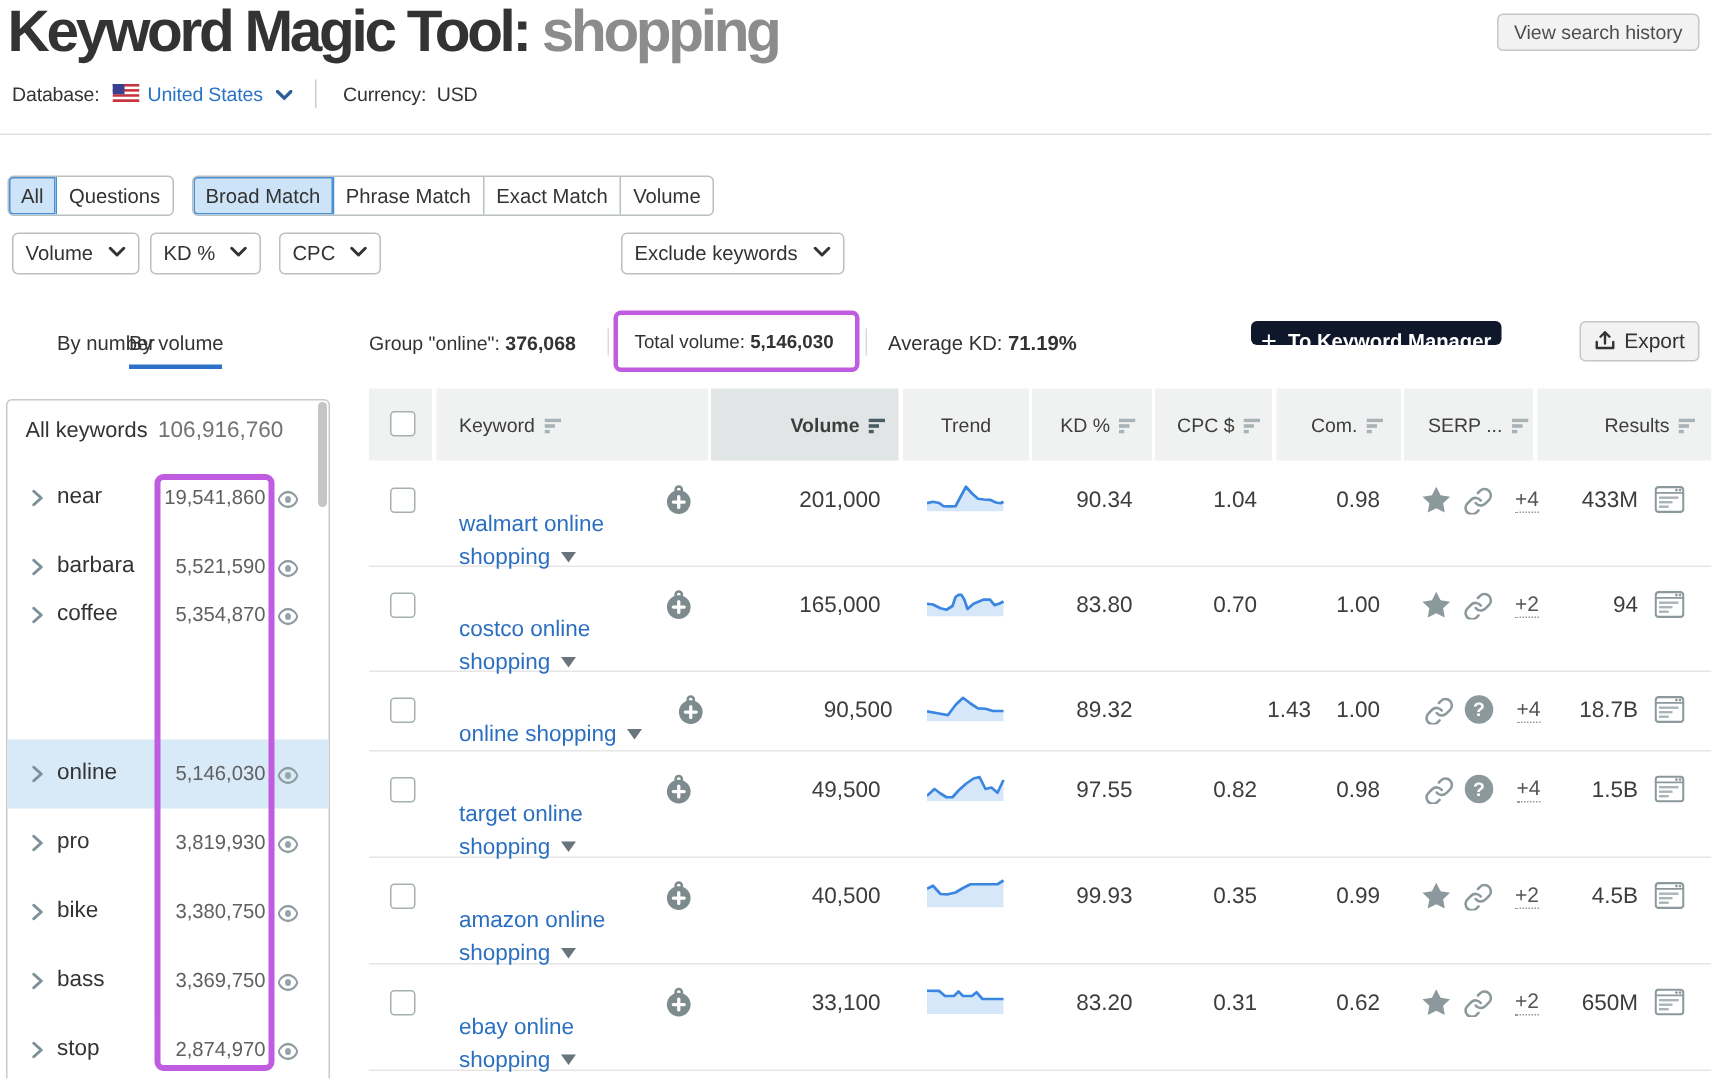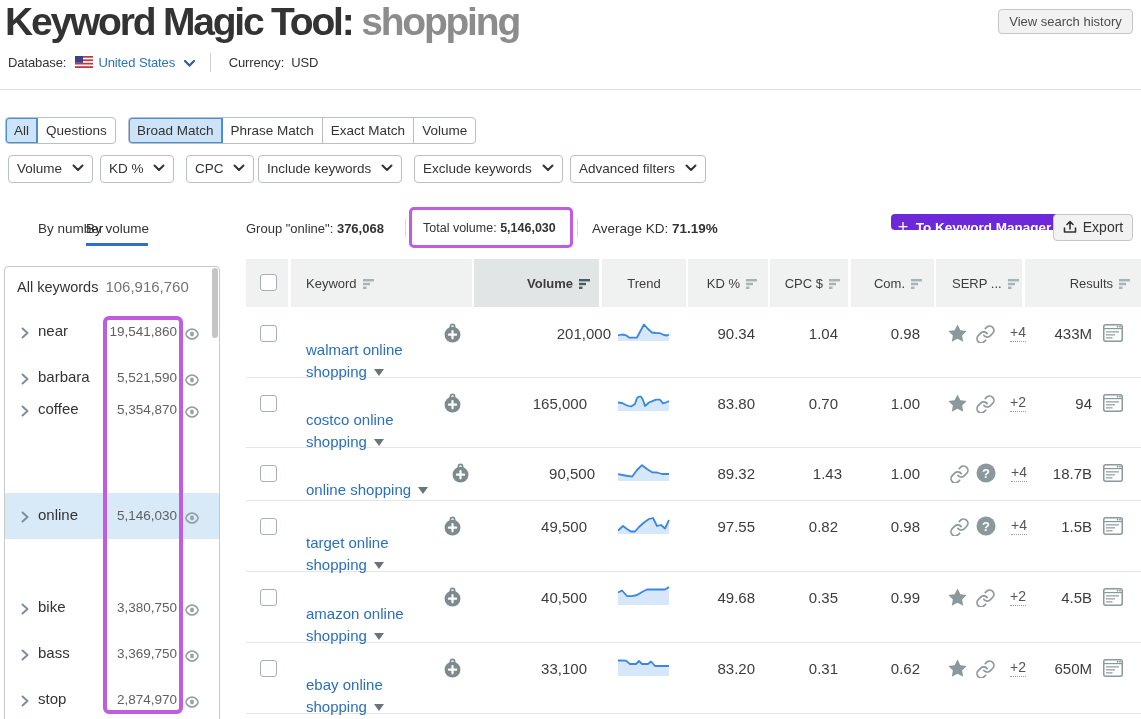--- a/index.html
+++ b/index.html
@@ -33,21 +33,21 @@
 .stats { position:absolute; font-size:13.5px; }
 #grp { font-size:13px; }
 #totvol { font-size:12.5px; }
 #bynum { left:8px; top:221px; color:#333;margin-left:30px; }
 #byvol { left:86px; top:221px; color:#333; }
 #byvol-ul { left:86px; top:243px; width:62px; height:2.5px; background:#2e72c8; }
 #grp { left:246px; top:221px; }
 #purplebox1 { left:409px; top:207px; width:164px; height:41px; border:3px solid #c05ce0; border-radius:5px; }
 #totvol { left:423px; top:221px; }
 #avgkd { left:592px; top:221px; }
-#kwmgr { position:absolute; left:891px; top:214px; width:167px; height:16px; background:#6d28d9; border-radius:4px; color:#fff; font-size:13.5px; font-weight:bold; text-align:center; line-height:27px; }
+#kwmgr { position:absolute; left:834px; top:214px; width:167px; height:16px; background:#0f172a; border-radius:4px; color:#fff; font-size:13.5px; font-weight:bold; text-align:center; line-height:27px; }
 #export { position:absolute; left:1053px; top:214px; width:80px; height:27px; background:#f2f2f2; border:1px solid #c6c6c6; border-radius:4px; font-size:14px; color:#333; text-align:center; line-height:25px; }
 
 
 #sidebar { position:absolute; left:4px; top:266px; width:216px; height:460px; border:1px solid #c9c9c9; border-radius:4px; background:#fff; }
 #sb-scroll { position:absolute; left:207px; top:1px; width:6px; height:70px; background:#c5c5c5; border-radius:3px; }
 #sb-head { position:absolute; left:12px; top:10px; font-size:14.5px; height:20px; line-height:20px; }
 #sb-head .num { color:#737373; padding-left:7px; }
 .sbrow { position:absolute; left:0px; width:214px; height:46px; }
 .sbrow.sel { background:#d8e9f8; }
 .sbrow .chev { position:absolute; left:16px; top:16px; }
@@ -104,27 +104,21 @@
 
   <div class="fbtn" style="left:8px;">Volume <svg width="12" height="8" viewBox="0 0 12 8">
         <polyline points="1.5,1.5 6,6 10.5,1.5" fill="none" stroke="#333" stroke-width="2" stroke-linecap="round" stroke-linejoin="round"></polyline>
       </svg></div>
   <div class="fbtn" style="left:100px;">KD % <svg width="12" height="8" viewBox="0 0 12 8">
         <polyline points="1.5,1.5 6,6 10.5,1.5" fill="none" stroke="#333" stroke-width="2" stroke-linecap="round" stroke-linejoin="round"></polyline>
       </svg></div>
   <div class="fbtn" style="left:186px;">CPC <svg width="12" height="8" viewBox="0 0 12 8">
         <polyline points="1.5,1.5 6,6 10.5,1.5" fill="none" stroke="#333" stroke-width="2" stroke-linecap="round" stroke-linejoin="round"></polyline>
       </svg></div>
-  <div class="fbtn" style="left:258px;">Include keywords <svg width="12" height="8" viewBox="0 0 12 8">
-        <polyline points="1.5,1.5 6,6 10.5,1.5" fill="none" stroke="#333" stroke-width="2" stroke-linecap="round" stroke-linejoin="round"></polyline>
-      </svg></div>
   <div class="fbtn" style="left:414px;">Exclude keywords <svg width="12" height="8" viewBox="0 0 12 8">
-        <polyline points="1.5,1.5 6,6 10.5,1.5" fill="none" stroke="#333" stroke-width="2" stroke-linecap="round" stroke-linejoin="round"></polyline>
-      </svg></div>
-  <div class="fbtn" style="left:570px;">Advanced filters <svg width="12" height="8" viewBox="0 0 12 8">
         <polyline points="1.5,1.5 6,6 10.5,1.5" fill="none" stroke="#333" stroke-width="2" stroke-linecap="round" stroke-linejoin="round"></polyline>
       </svg></div>
 
   <div class="stats" id="bynum">By number</div>
   <div class="stats" id="byvol">By volume</div>
   <div class="abs" id="byvol-ul"></div>
   <div class="stats" id="grp">Group "online": <b>376,068</b></div>
   <div class="abs" style="left:405px;top:219px;width:1px;height:18px;background:#d8dcdd;"></div>
   <div class="abs" style="left:577px;top:219px;width:1px;height:18px;background:#d8dcdd;"></div>
   <div class="abs" id="purplebox1"></div>
@@ -176,20 +170,31 @@
         <span class="chev"><svg width="8" height="12" viewBox="0 0 8 12">
             <polyline points="1.5,1.5 6.5,6 1.5,10.5" fill="none" stroke="#7d8f98" stroke-width="2" stroke-linecap="round" stroke-linejoin="round"></polyline>
           </svg></span>
         <span class="kw">online</span>
         <span class="vol">5,146,030</span>
         <span class="eye"><svg width="14" height="12" viewBox="0 0 17 12" preserveAspectRatio="none">
             <path d="M8.5 1 C12.5 1 15.5 4 16 6 C15.5 8 12.5 11 8.5 11 C4.5 11 1.5 8 1 6 C1.5 4 4.5 1 8.5 1 Z" fill="none" stroke="#8e9ba0" stroke-width="1.6"></path>
             <circle cx="8.5" cy="6" r="2.4" fill="#97a4a8"></circle>
           </svg></span>
       </div>
+    <div class="sbrow" style="top:272px;">
+        <span class="chev"><svg width="8" height="12" viewBox="0 0 8 12">
+            <polyline points="1.5,1.5 6.5,6 1.5,10.5" fill="none" stroke="#7d8f98" stroke-width="2" stroke-linecap="round" stroke-linejoin="round"></polyline>
+          </svg></span>
+        <span class="kw">pro</span>
+        <span class="vol">3,819,930</span>
+        <span class="eye"><svg width="14" height="12" viewBox="0 0 17 12" preserveAspectRatio="none">
+            <path d="M8.5 1 C12.5 1 15.5 4 16 6 C15.5 8 12.5 11 8.5 11 C4.5 11 1.5 8 1 6 C1.5 4 4.5 1 8.5 1 Z" fill="none" stroke="#8e9ba0" stroke-width="1.6"></path>
+            <circle cx="8.5" cy="6" r="2.4" fill="#97a4a8"></circle>
+          </svg></span>
+      </div>
     <div class="sbrow" style="top:318px;">
         <span class="chev"><svg width="8" height="12" viewBox="0 0 8 12">
             <polyline points="1.5,1.5 6.5,6 1.5,10.5" fill="none" stroke="#7d8f98" stroke-width="2" stroke-linecap="round" stroke-linejoin="round"></polyline>
           </svg></span>
         <span class="kw">bike</span>
         <span class="vol">3,380,750</span>
         <span class="eye"><svg width="14" height="12" viewBox="0 0 17 12" preserveAspectRatio="none">
             <path d="M8.5 1 C12.5 1 15.5 4 16 6 C15.5 8 12.5 11 8.5 11 C4.5 11 1.5 8 1 6 C1.5 4 4.5 1 8.5 1 Z" fill="none" stroke="#8e9ba0" stroke-width="1.6"></path>
             <circle cx="8.5" cy="6" r="2.4" fill="#97a4a8"></circle>
           </svg></span>
@@ -269,21 +274,21 @@
   <div class="cb" style="left:260px;top:274px;"></div>
   <div class="rowline" style="top:377px;"></div>
   <div class="cb" style="left:260px;top:325px;"></div>
   <div class="kwlink" style="top:322px;">walmart online<br>shopping<span class="caret"></span></div>
   <div class="abs" style="left:444px;top:323px;"><svg width="17" height="20" viewBox="0 0 17 20">
           <circle cx="8.5" cy="3.4" r="2.1" fill="none" stroke="#7d8a8e" stroke-width="1.7"></circle>
           <circle cx="8.5" cy="11.7" r="7.9" fill="#7d8a8e"></circle>
           <rect x="7.4" y="7" width="2.2" height="9.4" rx="1.1" fill="#fff"></rect>
           <rect x="3.8" y="10.6" width="9.4" height="2.2" rx="1.1" fill="#fff"></rect>
         </svg></div>
-  <div class="num" style="left:504px;top:325px;width:107px;">201,000</div>
+  <div class="num" style="left:480px;top:325px;width:107px;">201,000</div>
   <div class="abs" style="left:618px;top:315px;"><svg width="52" height="26" viewBox="0 0 52 26">
           <path d="M0,20.5 L4,19.5 L8,20.3 L11,22.5 L15,22.6 L19,22.5 L23,15 L26,9.5 L30,14 L34,17.5 L38,18 L42,18.2 L46,20 L49,20.5 L51,19.5 L51,26 L0,26 Z" fill="#d6e7fa"></path>
           <path d="M0,20.5 L4,19.5 L8,20.3 L11,22.5 L15,22.6 L19,22.5 L23,15 L26,9.5 L30,14 L34,17.5 L38,18 L42,18.2 L46,20 L49,20.5 L51,19.5" fill="none" stroke="#3a86e0" stroke-width="1.8" stroke-linejoin="round"></path>
         </svg></div>
   <div class="num" style="left:690px;top:325px;width:65px;">90.34</div>
   <div class="num" style="left:775px;top:325px;width:63px;">1.04</div>
   <div class="num" style="left:855px;top:325px;width:65px;">0.98</div>
   <div class="serp" style="top:323px;display:flex;align-items:center;">
         <svg width="19" height="18" viewBox="0 0 19 18" style="margin-right:7px">
           <path d="M9.5 0.5 L12.4 6.2 L18.7 7.1 L14.1 11.5 L15.2 17.7 L9.5 14.8 L3.8 17.7 L4.9 11.5 L0.3 7.1 L6.6 6.2 Z" fill="#8b989c"></path>
@@ -353,21 +358,21 @@
           <circle cx="8.5" cy="11.7" r="7.9" fill="#7d8a8e"></circle>
           <rect x="7.4" y="7" width="2.2" height="9.4" rx="1.1" fill="#fff"></rect>
           <rect x="3.8" y="10.6" width="9.4" height="2.2" rx="1.1" fill="#fff"></rect>
         </svg></div>
   <div class="num" style="left:488px;top:465px;width:107px;">90,500</div>
   <div class="abs" style="left:618px;top:455px;"><svg width="52" height="26" viewBox="0 0 52 26">
           <path d="M0,19.2 L7,20.5 L14,21.7 L19,15 L24,10.2 L29,14 L34,17.3 L39,17.5 L44,19 L51,19 L51,26 L0,26 Z" fill="#d6e7fa"></path>
           <path d="M0,19.2 L7,20.5 L14,21.7 L19,15 L24,10.2 L29,14 L34,17.3 L39,17.5 L44,19 L51,19" fill="none" stroke="#3a86e0" stroke-width="1.8" stroke-linejoin="round"></path>
         </svg></div>
   <div class="num" style="left:690px;top:465px;width:65px;">89.32</div>
-  <div class="num" style="left:779px;top:465px;width:63px;">1.43</div>
+  <div class="num" style="left:811px;top:465px;width:63px;">1.43</div>
   <div class="num" style="left:855px;top:465px;width:65px;">1.00</div>
   <div class="serp" style="top:463px;display:flex;align-items:center;">
         <svg width="21" height="20" viewBox="0 0 21 20" style="margin-right:7px">
           <g fill="none" stroke="#8b989c" stroke-width="2" stroke-linecap="round" stroke-linejoin="round" transform="scale(0.85) translate(1.5,1.5)">
             <path d="M10 13a5 5 0 0 0 7.54.54l3-3a5 5 0 0 0-7.07-7.07l-1.72 1.71"></path>
             <path d="M14 11a5 5 0 0 0-7.54-.54l-3 3a5 5 0 0 0 7.07 7.07l1.71-1.71"></path>
           </g>
         </svg>
         <svg width="20" height="20" viewBox="0 0 20 20" style="margin-right:7px">
           <circle cx="10" cy="10" r="9.5" fill="#8b989c"></circle>
@@ -432,21 +437,21 @@
           <circle cx="8.5" cy="3.4" r="2.1" fill="none" stroke="#7d8a8e" stroke-width="1.7"></circle>
           <circle cx="8.5" cy="11.7" r="7.9" fill="#7d8a8e"></circle>
           <rect x="7.4" y="7" width="2.2" height="9.4" rx="1.1" fill="#fff"></rect>
           <rect x="3.8" y="10.6" width="9.4" height="2.2" rx="1.1" fill="#fff"></rect>
         </svg></div>
   <div class="num" style="left:480px;top:589px;width:107px;">40,500</div>
   <div class="abs" style="left:618px;top:579px;"><svg width="52" height="26" viewBox="0 0 52 26">
           <path d="M0,13.5 L4,11.5 L9,17 L14,17.2 L19,16 L24,13 L29,10.5 L35,10.5 L41,10.5 L47,10.5 L51,8 L51,26 L0,26 Z" fill="#d6e7fa"></path>
           <path d="M0,13.5 L4,11.5 L9,17 L14,17.2 L19,16 L24,13 L29,10.5 L35,10.5 L41,10.5 L47,10.5 L51,8" fill="none" stroke="#3a86e0" stroke-width="1.8" stroke-linejoin="round"></path>
         </svg></div>
-  <div class="num" style="left:690px;top:589px;width:65px;">49.68</div>
+  <div class="num" style="left:690px;top:589px;width:65px;">99.93</div>
   <div class="num" style="left:775px;top:589px;width:63px;">0.35</div>
   <div class="num" style="left:855px;top:589px;width:65px;">0.99</div>
   <div class="serp" style="top:587px;display:flex;align-items:center;">
         <svg width="19" height="18" viewBox="0 0 19 18" style="margin-right:7px">
           <path d="M9.5 0.5 L12.4 6.2 L18.7 7.1 L14.1 11.5 L15.2 17.7 L9.5 14.8 L3.8 17.7 L4.9 11.5 L0.3 7.1 L6.6 6.2 Z" fill="#8b989c"></path>
         </svg>
         <svg width="21" height="20" viewBox="0 0 21 20" style="margin-right:7px">
           <g fill="none" stroke="#8b989c" stroke-width="2" stroke-linecap="round" stroke-linejoin="round" transform="scale(0.85) translate(1.5,1.5)">
             <path d="M10 13a5 5 0 0 0 7.54.54l3-3a5 5 0 0 0-7.07-7.07l-1.72 1.71"></path>
             <path d="M14 11a5 5 0 0 0-7.54-.54l-3 3a5 5 0 0 0 7.07 7.07l1.71-1.71"></path>

